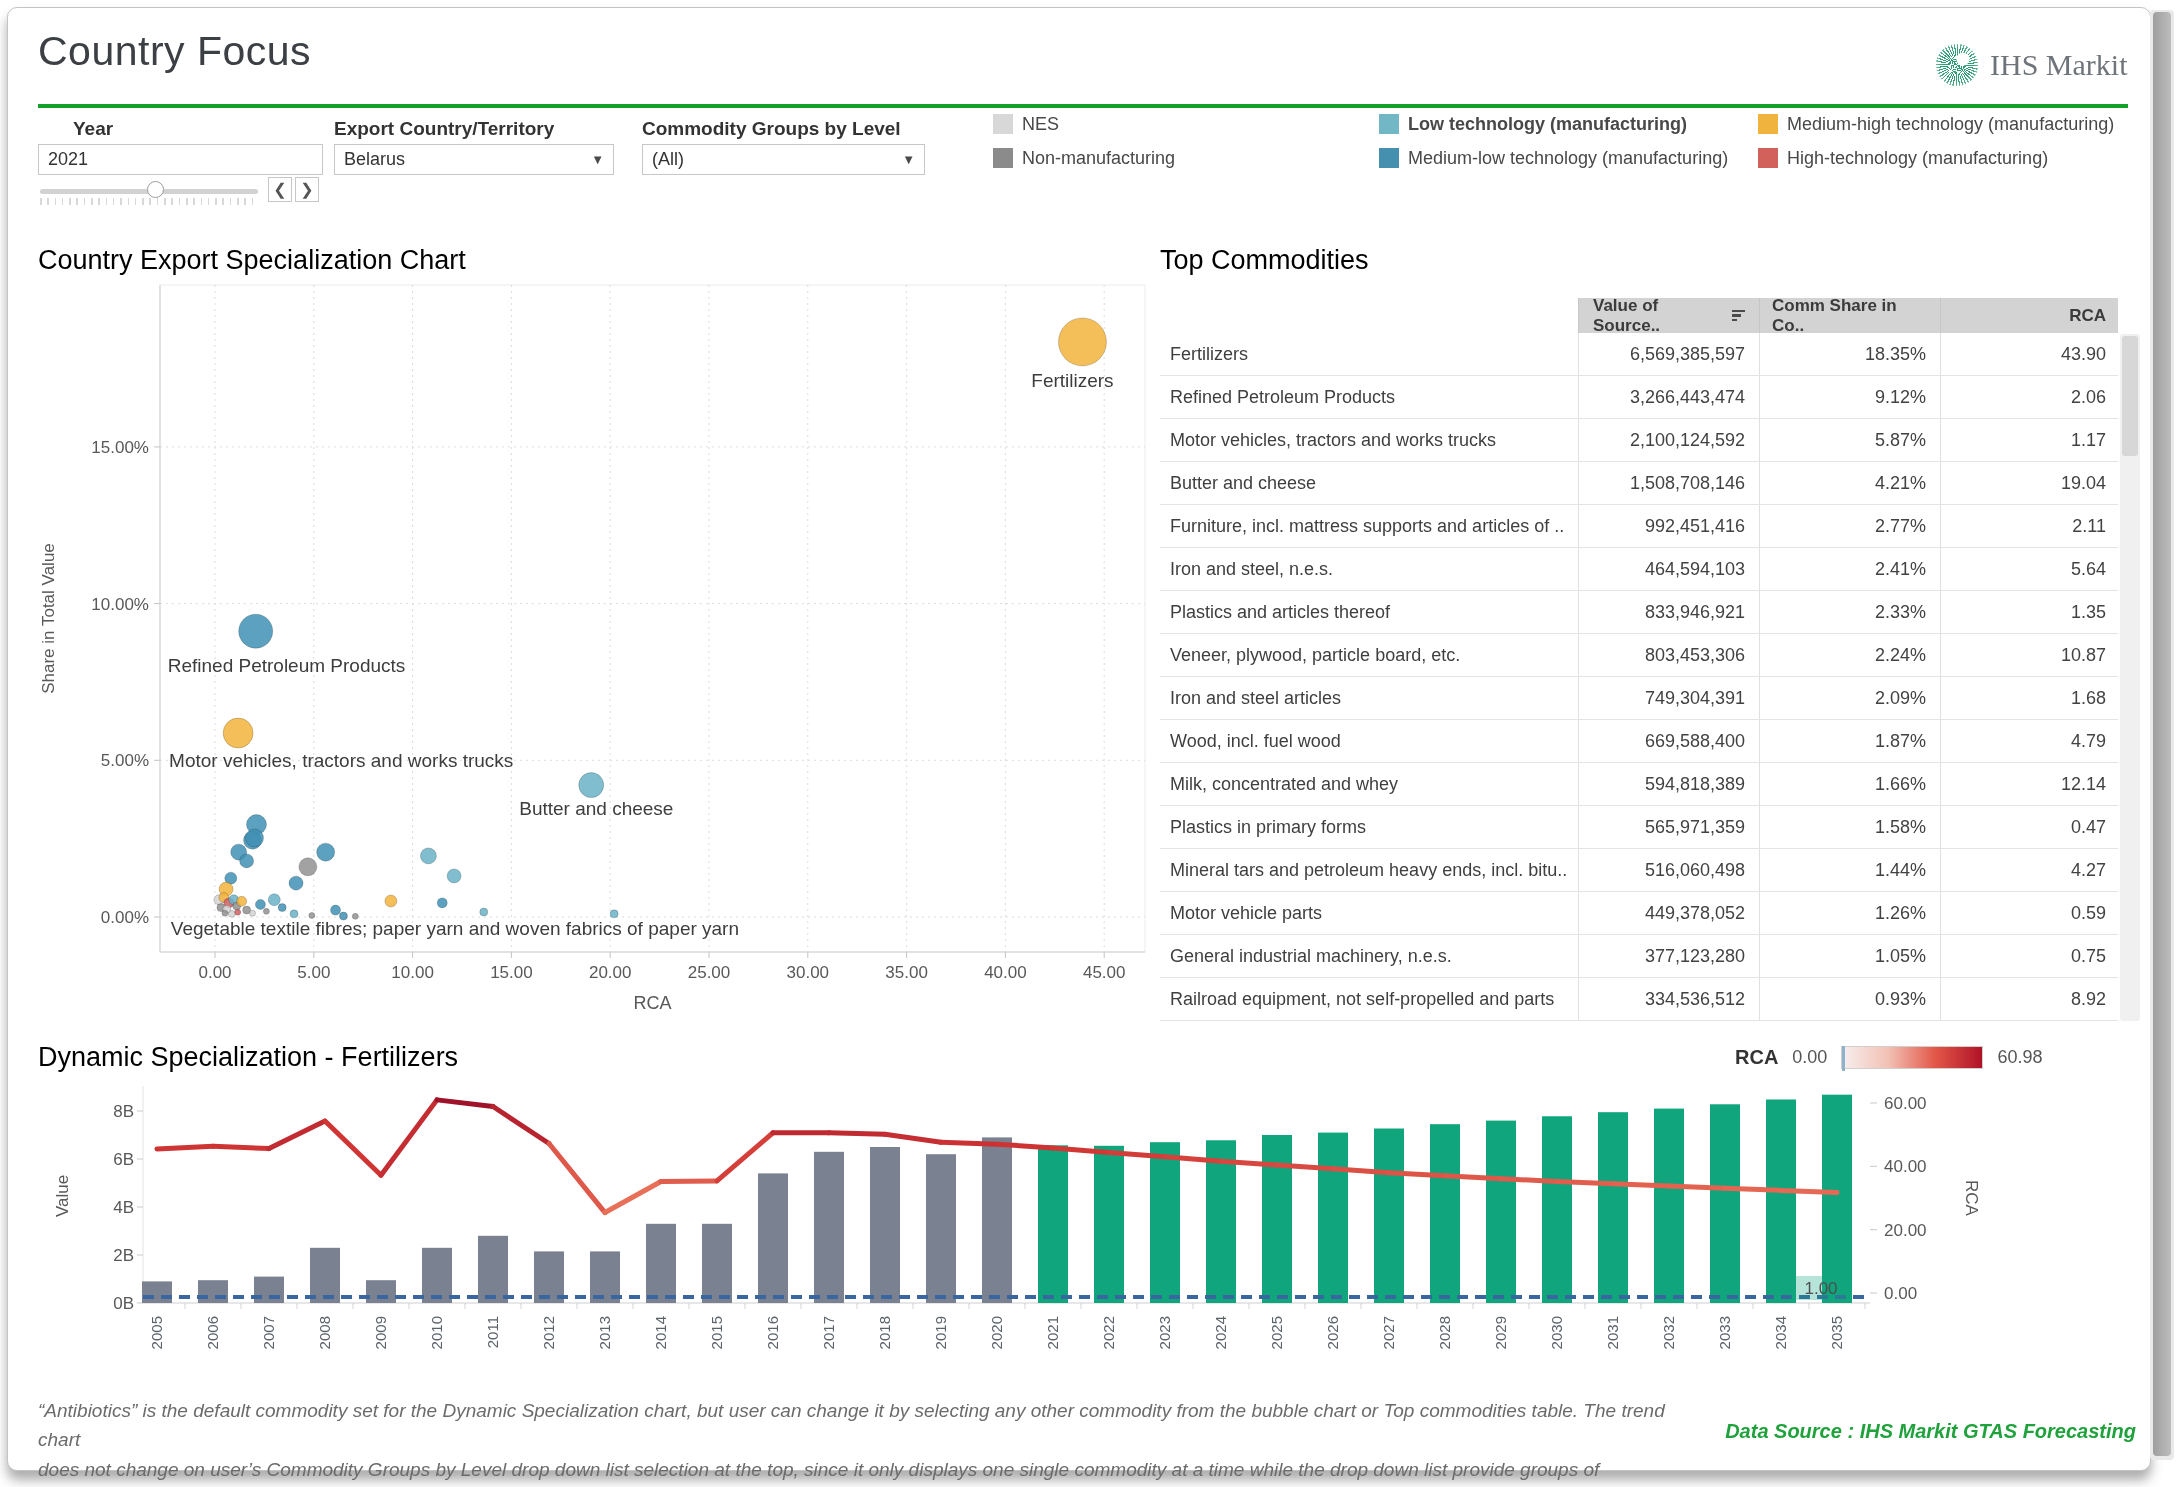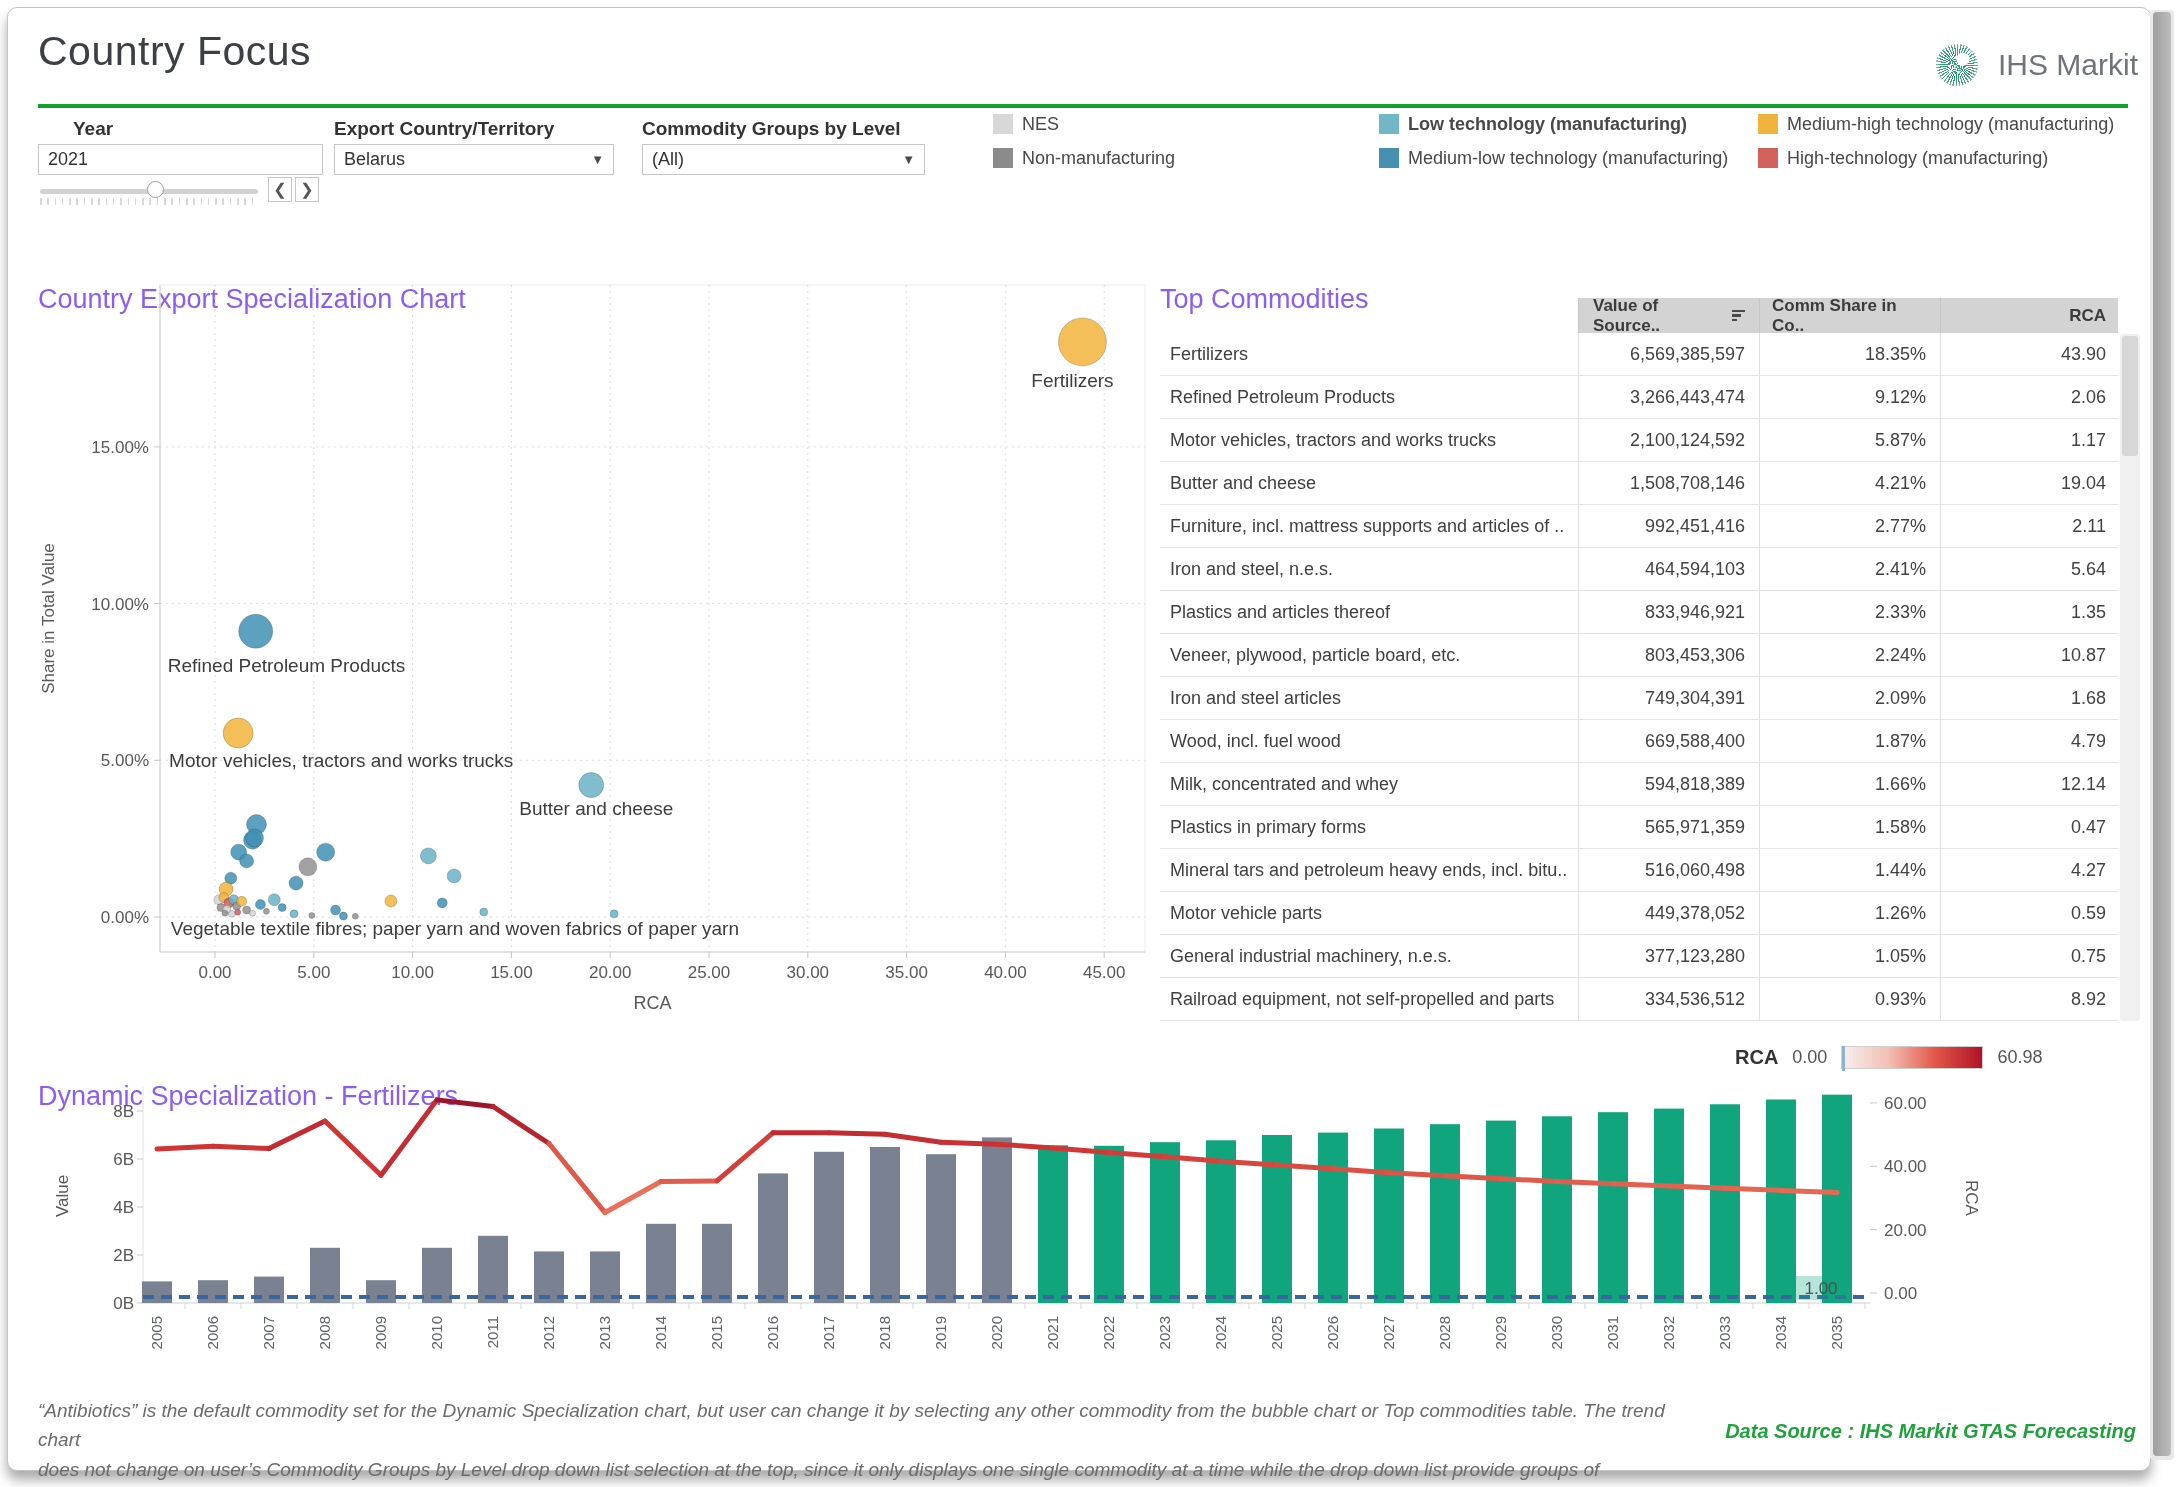--- a/index.html
+++ b/index.html
@@ -9,21 +9,21 @@
   .frame { position:absolute; left:7px; top:7px; width:2144px; height:1464px;
            border:1px solid #c4c4c4; border-radius:10px; background:#fff;
            box-shadow:0 9px 12px rgba(70,70,70,.45); }
   .win-scroll-track { position:absolute; right:6px; top:10px; width:24px; height:1450px;
            background:#e9e9e9; border-radius:4px; }
   .win-scroll-thumb { position:absolute; right:9px; top:12px; width:18px; height:1444px;
            background:linear-gradient(to right,#9e9e9e,#bdbdbd); border-radius:4px; }
 
   .abs { position:absolute; }
   .page-title { left:38px; top:28px; font-size:41px; color:#3c4045; font-weight:500; letter-spacing:.5px; }
-  .brand { left:1936px; top:44px; display:flex; align-items:center; gap:20px; }
+  .brand { left:1936px; top:44px; display:flex; align-items:center; gap:12px;font-family:Liberation Serif, serif; }
   .brand-globe { width:42px; height:42px; border-radius:50%;
       background: radial-gradient(circle at 64% 36%, #ffffff 0 6px, rgba(255,255,255,0) 7px),
                   repeating-conic-gradient(#2f9d74 0deg 4deg, #ffffff 4deg 9deg);
       box-shadow: inset 0 0 6px rgba(255,255,255,.6); }
   .brand-text { font-size:30px; color:#6f747a; }
   .green-rule { left:38px; top:104px; width:2090px; height:4px; background:#12a22b; }
 
   .f-label { font-size:19px; font-weight:bold; color:#333; }
   .box { background:#fff; border:1px solid #c7c7c7; height:31px; display:flex;
          align-items:center; font-size:18px; color:#333; padding:0 9px; }
@@ -34,21 +34,21 @@
                   background:#fff; border:1.5px solid #9b9b9b; }
   .slider-ticks { left:40px; top:198px; width:219px; height:7px;
       background:repeating-linear-gradient(to right,#d8d8d8 0 1.5px,transparent 1.5px 7.3px); }
   .nav-btn { width:24px; height:25px; border:1px solid #c7c7c7; background:#fff; color:#555;
              font-size:16px; display:flex; align-items:center; justify-content:center; cursor:pointer; }
 
   .legend-item { display:flex; gap:9px; }
   .legend-swatch { width:20px; height:20px; }
   .legend-label { font-size:18px; color:#484848; }
 
-  .section-title { font-size:27px; color:#8b5cf6; font-weight:500;margin-top:39px; }
+  .section-title { font-size:27px; color:#000000; font-weight:500; }
 
   .tc-table { left:1160px; top:298px; width:958px; }
   .tc-row { display:flex; height:43px; align-items:stretch; border-bottom:1px solid #e4e4e4; }
   .tc-head { height:35px; border-bottom:none; }
   .tc-cell { display:flex; align-items:center; font-size:18px; color:#424242; }
   .c-name  { width:418px; padding-left:10px; color:#3f3f3f; }
   .c-val   { width:181px; justify-content:flex-end; padding-right:14px; border-left:1px solid #e0e0e0; }
   .c-share { width:181px; justify-content:flex-end; padding-right:14px; border-left:1px solid #e0e0e0; }
   .c-rca   { width:178px; justify-content:flex-end; padding-right:12px; border-left:1px solid #e0e0e0; }
   .tc-head .tc-cell { font-size:17px; font-weight:bold; color:#3b3b3b; }

